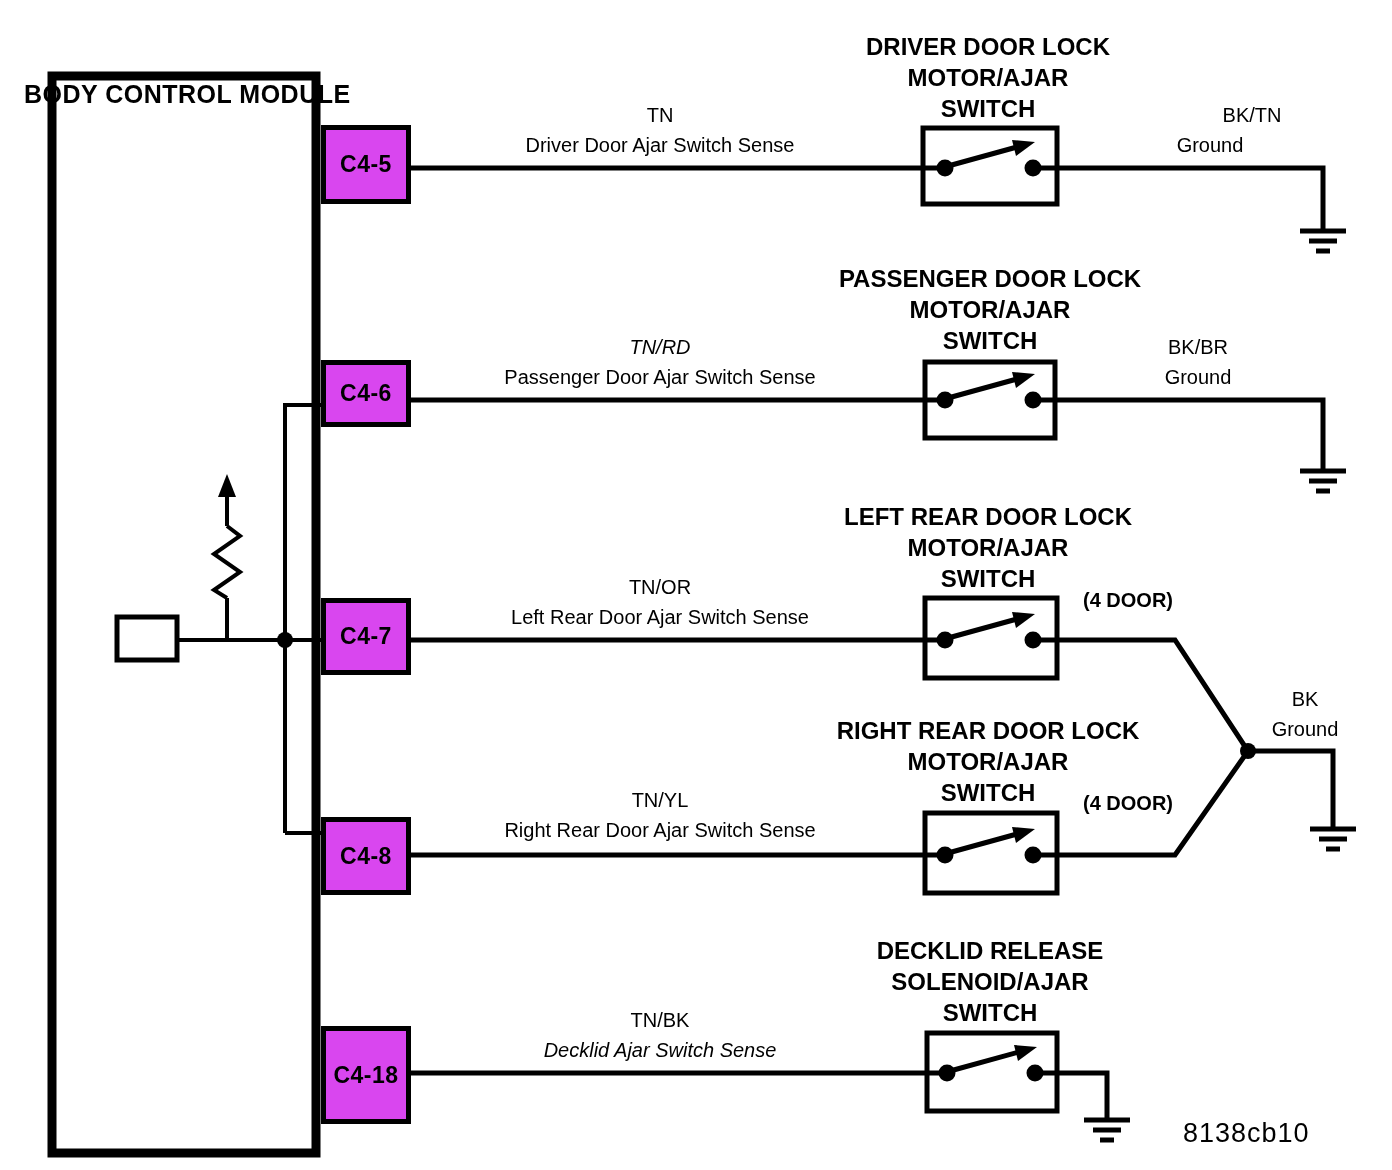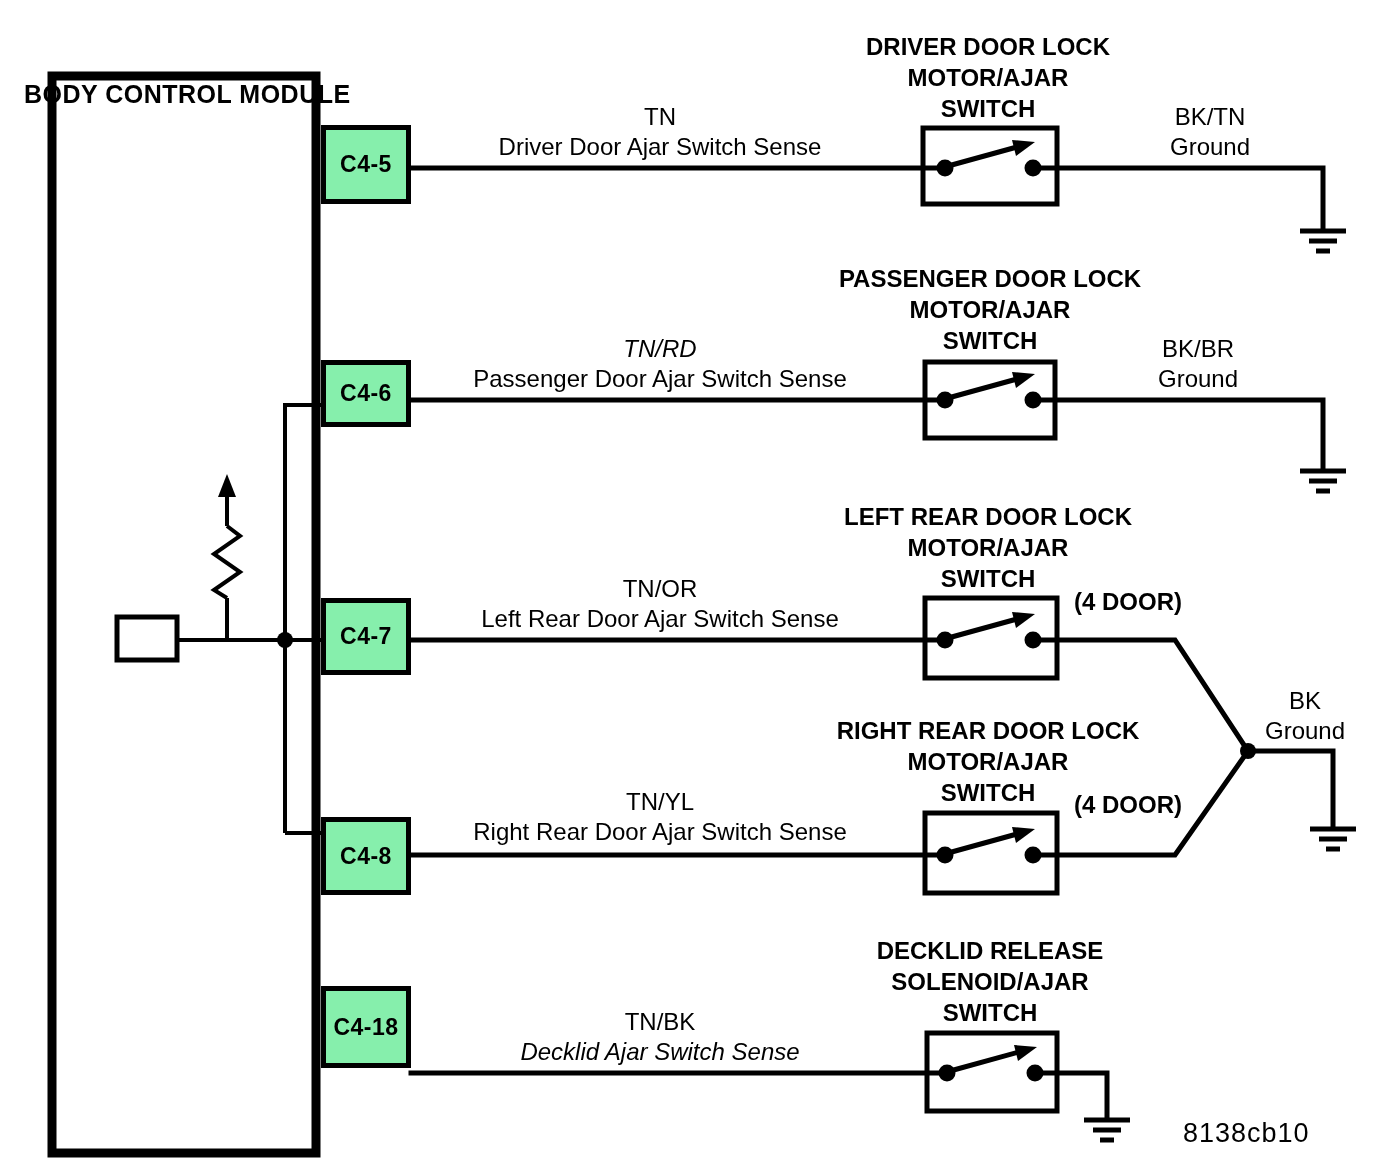--- a/index.html
+++ b/index.html
@@ -1,25 +1,25 @@
 <!DOCTYPE html>
 <html><head>
 <meta charset="utf-8">
 <style>
   html,body{margin:0;padding:0;background:#ffffff;}
   #canvas{position:relative;width:1392px;height:1170px;background:#ffffff;overflow:hidden;
           font-family:"Liberation Sans", sans-serif;color:#000;}
   #gfx{position:absolute;left:0;top:0;}
-  .label{position:absolute;font-size:24px;font-weight:400;line-height:1.1;white-space:nowrap;
+  .label{position:absolute;font-size:20px;font-weight:400;line-height:1.1;white-space:nowrap;
          transform:translateX(-50%);}
   .bold{font-weight:700;}
   .title{position:absolute;font-size:25px;font-weight:700;white-space:nowrap;letter-spacing:.5px;}
   .hdr{position:absolute;font-size:24px;font-weight:700;line-height:31px;text-align:center;
        white-space:nowrap;transform:translateX(-50%);}
-  .pinbox{position:absolute;box-sizing:border-box;width:90px;border:5px solid #000;background:#86efac;
+  .pinbox{position:absolute;box-sizing:border-box;width:90px;border:5px solid #000;background:#d946ef;
           display:flex;align-items:center;justify-content:center;
           font-size:23px;font-weight:700;letter-spacing:.5px;}
   .figid{position:absolute;font-size:27px;font-weight:400;letter-spacing:1px;white-space:nowrap;}
 </style>
 </head>
 <body>
 
 <div id="canvas">
 
   <svg id="gfx" width="1392" height="1170" viewBox="0 0 1392 1170">
@@ -84,21 +84,21 @@
     <use href="#sym-switch" x="947" y="1073"></use>
     <use href="#sym-ground" x="1107" y="1120"></use>
   </svg>
 
   <div class="title" style="left:24px;top:36px;margin-top:44px;">BODY CONTROL MODULE</div>
 
   <div class="pinbox" style="left:321px;top:125px;height:79px;">C4-5</div>
   <div class="pinbox" style="left:321px;top:360px;height:67px;">C4-6</div>
   <div class="pinbox" style="left:321px;top:598px;height:77px;">C4-7</div>
   <div class="pinbox" style="left:321px;top:817px;height:78px;">C4-8</div>
-  <div class="pinbox" style="left:321px;top:986px;height:82px;">C4-18</div>
+  <div class="pinbox" style="left:321px;top:1026px;height:98px;">C4-18</div>
 
 
   <div class="label" style="left:660px;top:104px;">TN</div>
   <div class="label" style="left:660px;top:134px;">Driver Door Ajar Switch Sense</div>
 
   <div class="label" style="left:660px;top:336px;font-style:italic;">TN/RD</div>
   <div class="label" style="left:660px;top:366px;">Passenger Door Ajar Switch Sense</div>
 
   <div class="label" style="left:660px;top:576px;">TN/OR</div>
   <div class="label" style="left:660px;top:606px;">Left Rear Door Ajar Switch Sense</div>
@@ -131,21 +131,21 @@
   </div>
   <div class="hdr" style="left:990px;top:935px;">
     <div>DECKLID RELEASE</div>
     <div>SOLENOID/AJAR</div>
     <div>SWITCH</div>
   </div>
 
   <div class="label bold" style="left:1128px;top:589px;">(4 DOOR)</div>
   <div class="label bold" style="left:1128px;top:792px;">(4 DOOR)</div>
 
-  <div class="label" style="left:1210px;top:104px;text-align:right;">BK/TN</div>
+  <div class="label" style="left:1252px;top:104px;text-align:right;">BK/TN</div>
   <div class="label" style="left:1210px;top:134px;">Ground</div>
 
   <div class="label" style="left:1198px;top:336px;">BK/BR</div>
   <div class="label" style="left:1198px;top:366px;">Ground</div>
 
   <div class="label" style="left:1305px;top:688px;">BK</div>
   <div class="label" style="left:1305px;top:718px;">Ground</div>
 
   <div class="figid" style="left:1183px;top:1118px;">8138cb10</div>
 </div>

